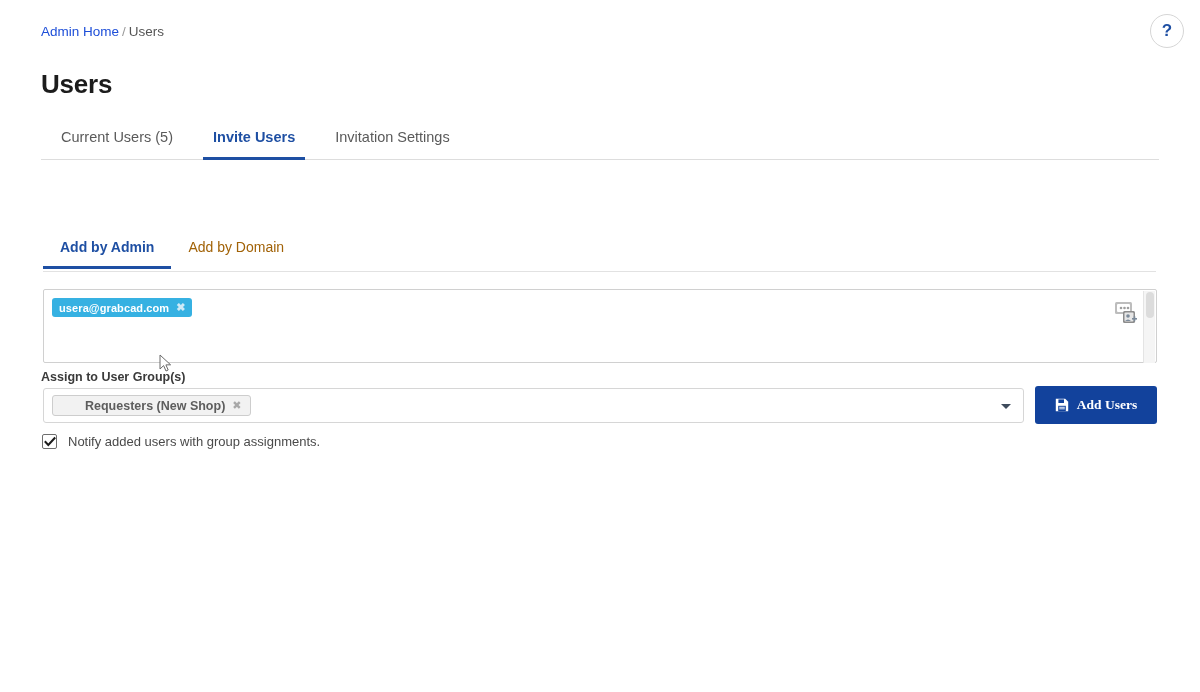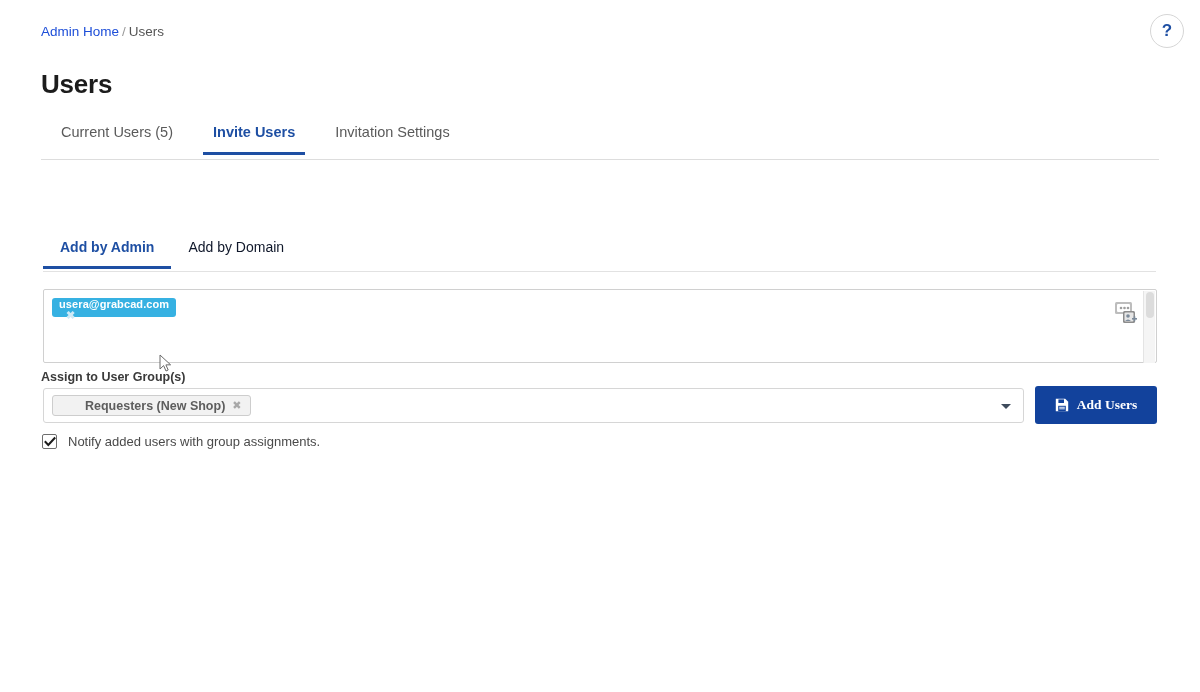--- a/index.html
+++ b/index.html
@@ -74,21 +74,21 @@
 
   
   .tabs-primary {
     position: absolute;
     left: 41px;
     top: 122px;
     width: 1118px;
     height: 38px;
     border-bottom: 1px solid #dddddd;
     display: flex;
-    align-items: flex-start;
+    align-items: flex-end;
   }
   .tab {
     font-size: 14.5px;
     color: #5a5a5a;
     padding: 2px 20px 14px 20px;
     cursor: pointer;
     white-space: nowrap;
     position: relative;
     top: 0px;
   }
@@ -129,21 +129,21 @@
     left: 43px;
     top: 238px;
     width: 1113px;
     height: 34px;
     border-bottom: 1px solid #e2e2e2;
     display: flex;
     align-items: flex-start;
   }
   .subtab {
     font-size: 14px;
-    color: #0f172a;
+    color: #a16207;
     padding: 1px 17px 13px 17px;
     cursor: pointer;
     white-space: nowrap;
     position: relative;
   }
   .subtab.active {
     color: #1e4fa3;
     font-weight: bold;
   }
   .subtab.active::after {
@@ -168,24 +168,23 @@
     border-radius: 2px;
   }
   .email-chip {
     position: absolute;
     left: 8px;
     top: 8px;
     height: 19px;
     background: #36b1e2;
     border-radius: 3px;
     display: flex;
-    align-items: flex-start;
+    align-items: center;
     padding: 0 7px;
     cursor: default;
-    flex-direction: column;
   }
   .email-chip .chip-text {
     font-size: 11px;
     font-weight: bold;
     color: #ffffff;
     letter-spacing: 0.1px;
   }
   .email-chip .chip-x {
     font-size: 11px;
     color: #cfeaf7;

